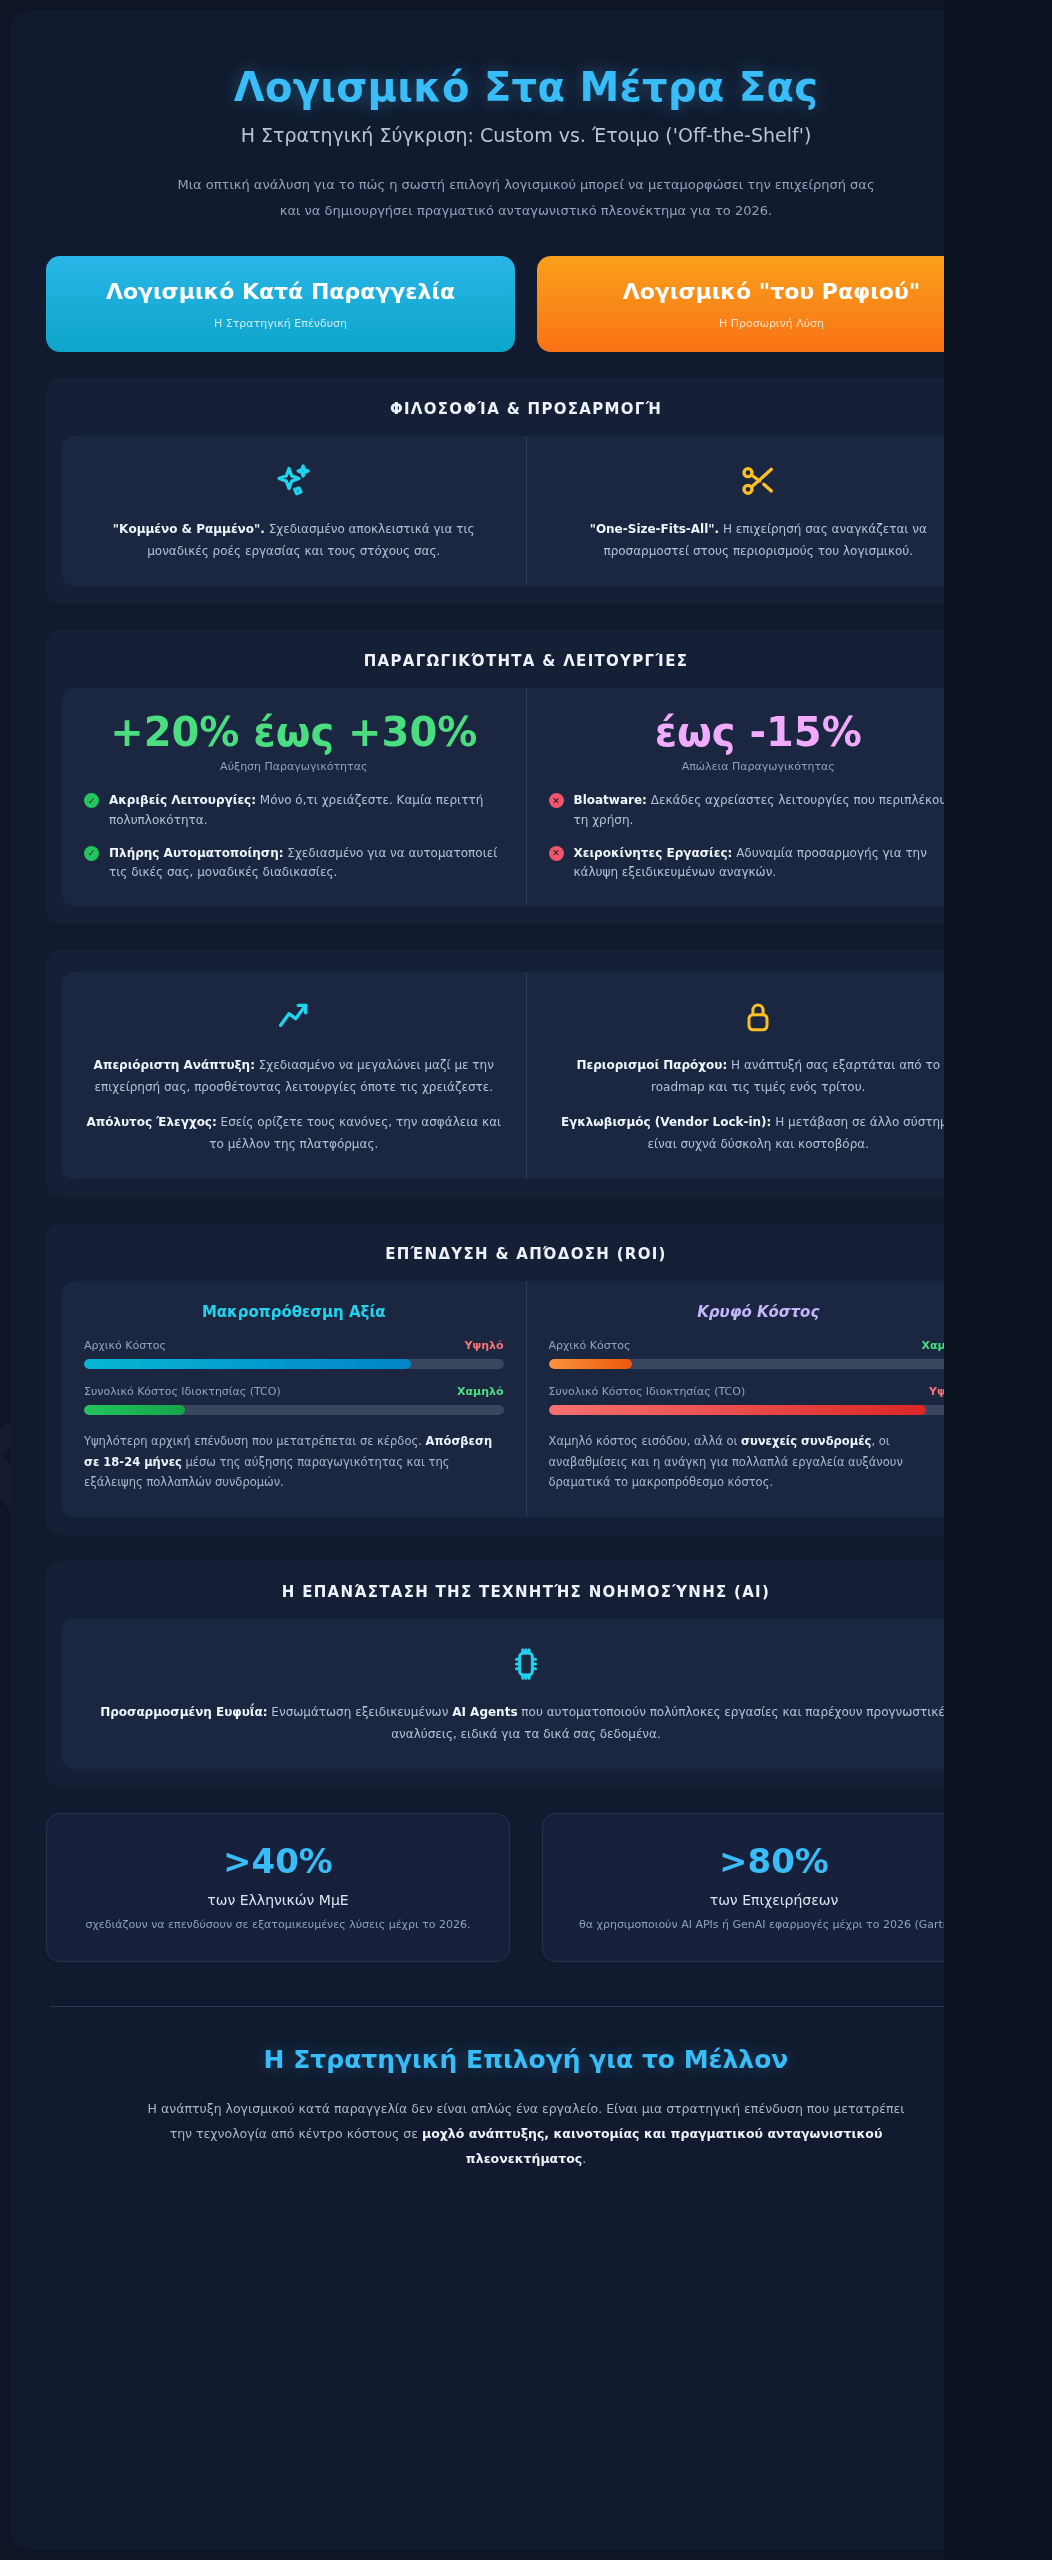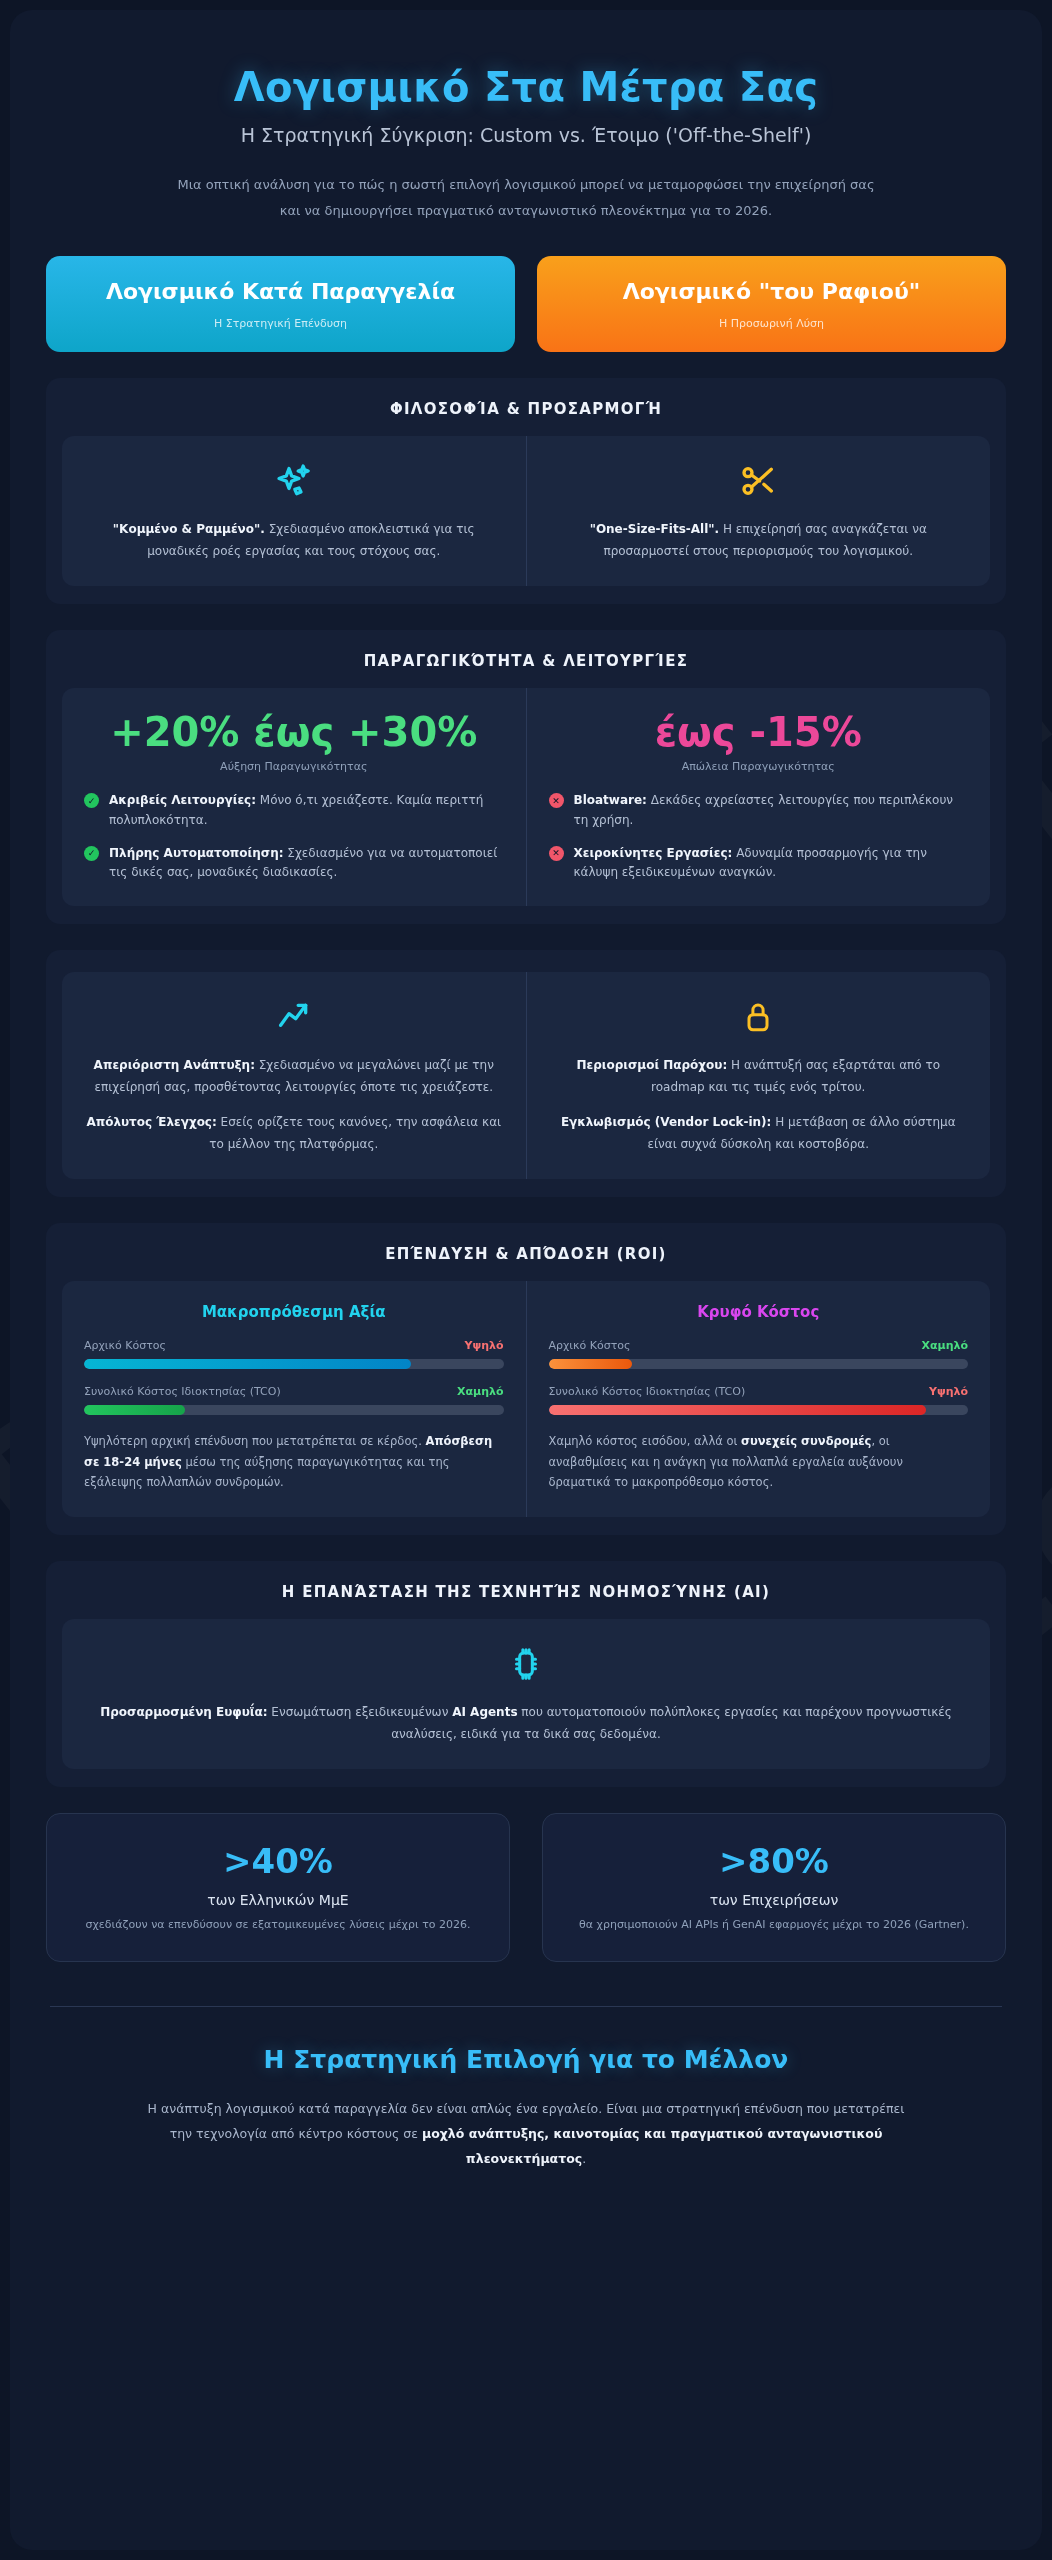--- a/index.html
+++ b/index.html
@@ -6,21 +6,21 @@
   * { box-sizing: border-box; margin: 0; padding: 0; }
 
   html, body {
     width: 1052px;
     background: #0b1220;
     font-family: "DejaVu Sans", "Liberation Sans", sans-serif;
   }
 
   .page {
     position: relative;
-    width: 1052px;
+    width: 944px;
     min-height: 2560px;
     background: #0d1526;
     overflow: hidden;
   }
 
   
   .watermark {
     position: absolute;
     inset: 0;
     pointer-events: none;
@@ -139,21 +139,21 @@
   .body-text {
     color: #b4c0d4;
     font-size: 12px;
     line-height: 1.85;
   }
   .body-text b { color: #f0f5fc; font-weight: 700; }
 
   
   .bignum { font-size: 40px; font-weight: 700; line-height: 1.1; }
   .bignum.pos { color: #4ade80; }
-  .bignum.neg { color: #ec4899; }
+  .bignum.neg { color: #f0abfc; }
   .bignum-cap { margin-top: 6px; font-size: 11px; color: #8fa0b9; }
 
   .bullets { margin-top: 18px; text-align: left; }
   .bullet { display: flex; gap: 10px; margin-bottom: 14px; align-items: flex-start; }
   .bullet:last-child { margin-bottom: 0; }
   .dot {
     flex: 0 0 auto;
     width: 15px; height: 15px;
     border-radius: 50%;
     margin-top: 2px;
@@ -167,21 +167,21 @@
 
   
   .para { margin-bottom: 12px; }
   .para:last-child { margin-bottom: 0; }
 
   
   .roi-head {
     font-size: 15px; font-weight: 700; margin-bottom: 18px;
   }
   .roi-head.cyan  { color: #22d3ee; }
-  .roi-head.amber { color: #d946ef; }
+  .roi-head.amber { color: #c4b5fd; font-style: italic; }
 
   .meter { margin-bottom: 16px; text-align: left; }
   .meter-row {
     display: flex; justify-content: space-between; align-items: baseline;
     font-size: 11px; margin-bottom: 7px;
   }
   .meter-label { color: #93a2ba; }
   .meter-value { font-weight: 700; }
   .v-high-red   { color: #f87171; }
   .v-low-green  { color: #4ade80; }

